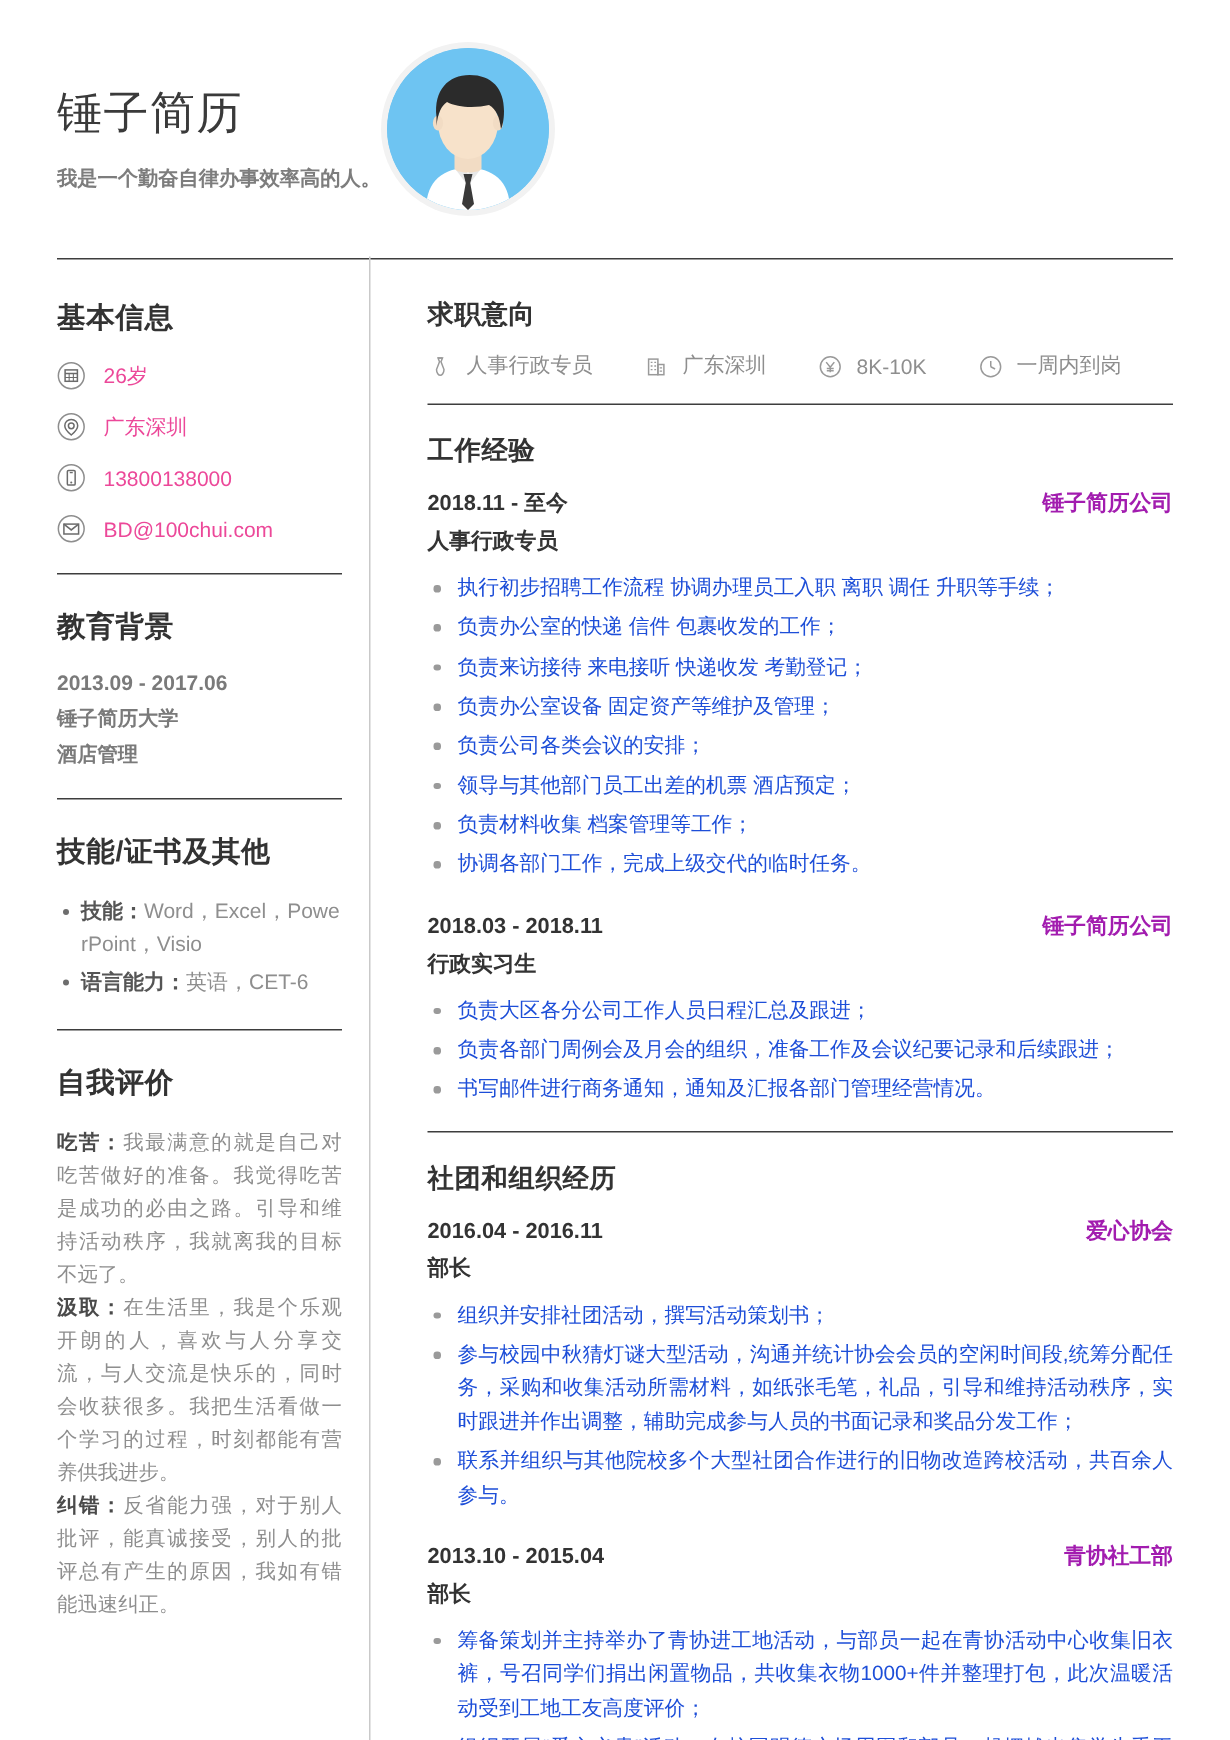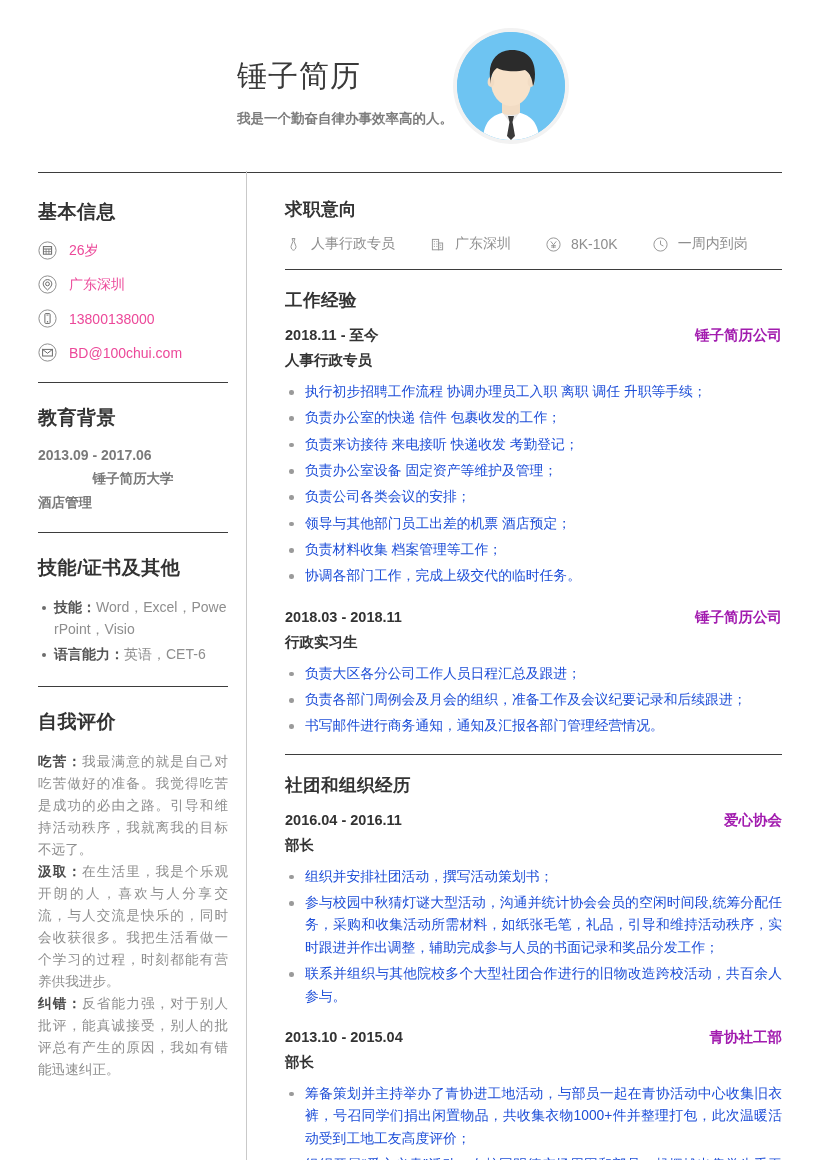--- a/index.html
+++ b/index.html
@@ -25,21 +25,21 @@
   
   .header {
     position: relative;
     height: 172px;
     padding: 0 38px;
     box-sizing: border-box;
   }
   .header-inner {
     display: flex;
     align-items: center;
-    justify-content: center;
+    justify-content: flex-start;
     height: 100%;
   }
   .name-block { padding-top: 14px; }
   .name {
     font-size: 30px;
     color: #3a3a3a;
     letter-spacing: 1px;
     line-height: 1.2;
     margin: 0 0 16px 0;
     font-weight: 400;
@@ -149,21 +149,20 @@
     font-size: 14px;
     font-weight: bold;
     color: #7a7a7a;
     margin-bottom: 7px;
   }
   .edu-school {
     font-size: 13.5px;
     font-weight: bold;
     color: #7a7a7a;
     margin-bottom: 6px;
-    text-align: center;
   }
   .edu-major {
     font-size: 13.5px;
     font-weight: bold;
     color: #7a7a7a;
   }
 
   
   .skill-list {
     margin: 0;

